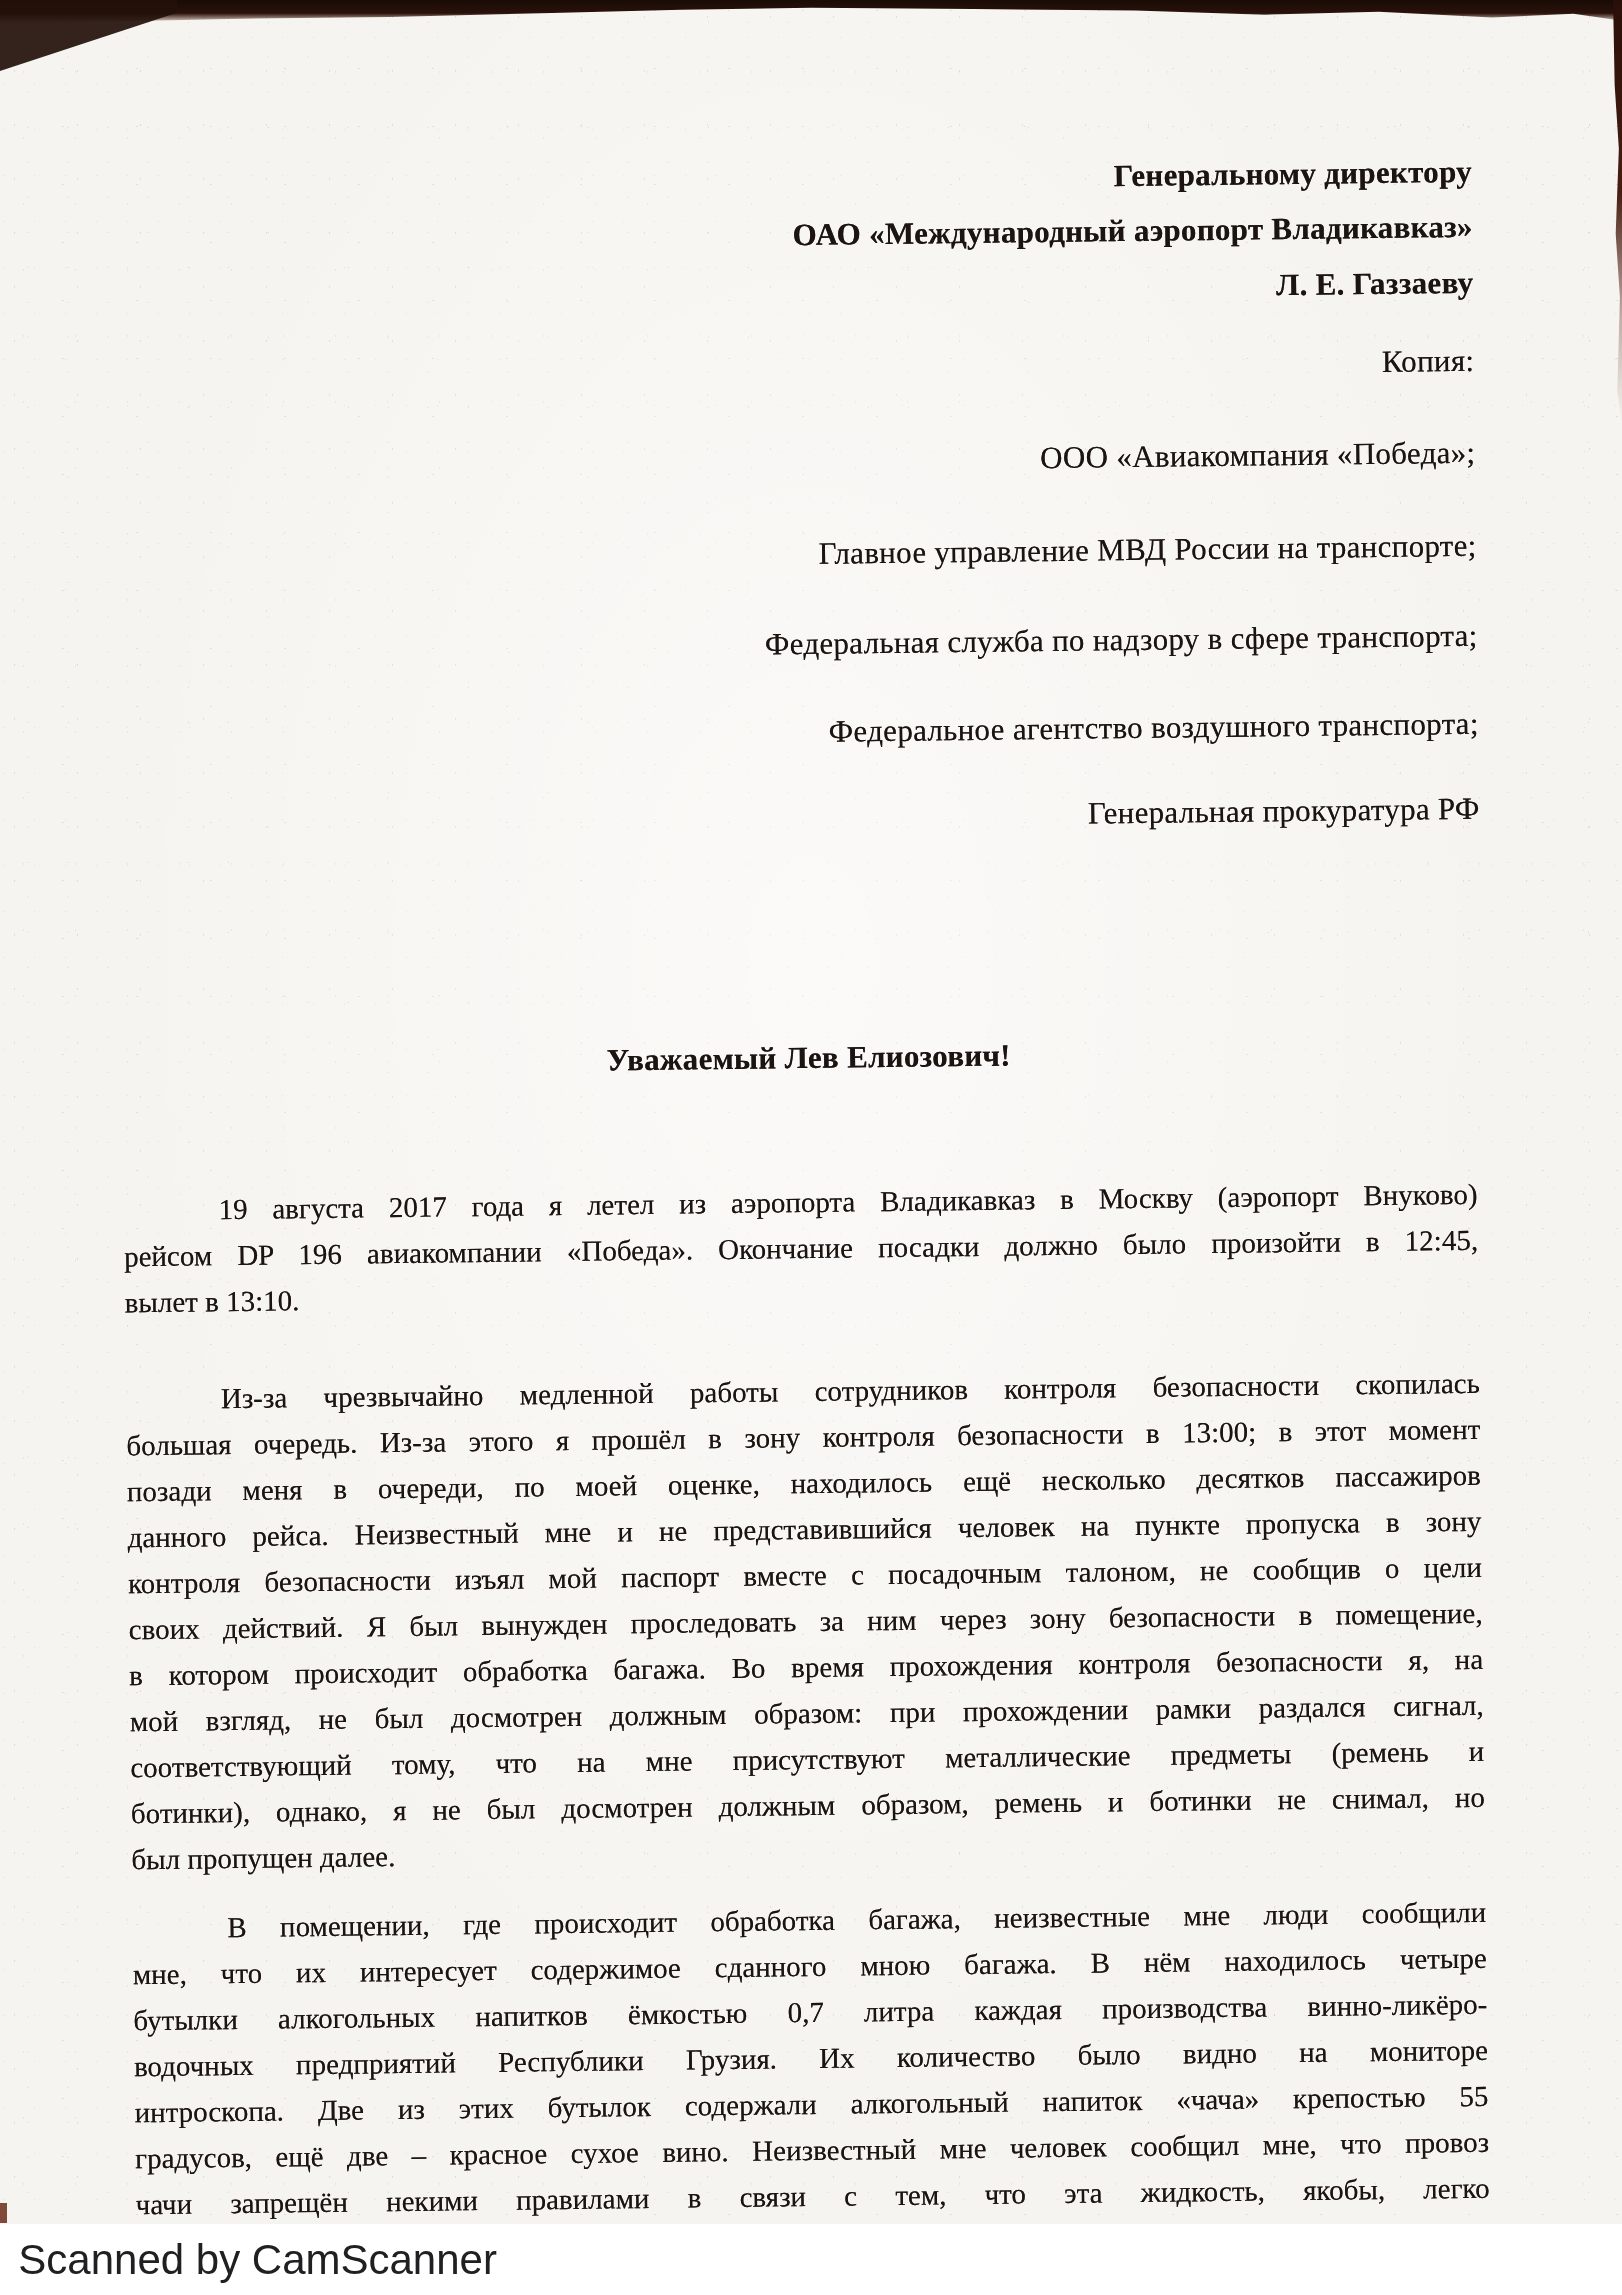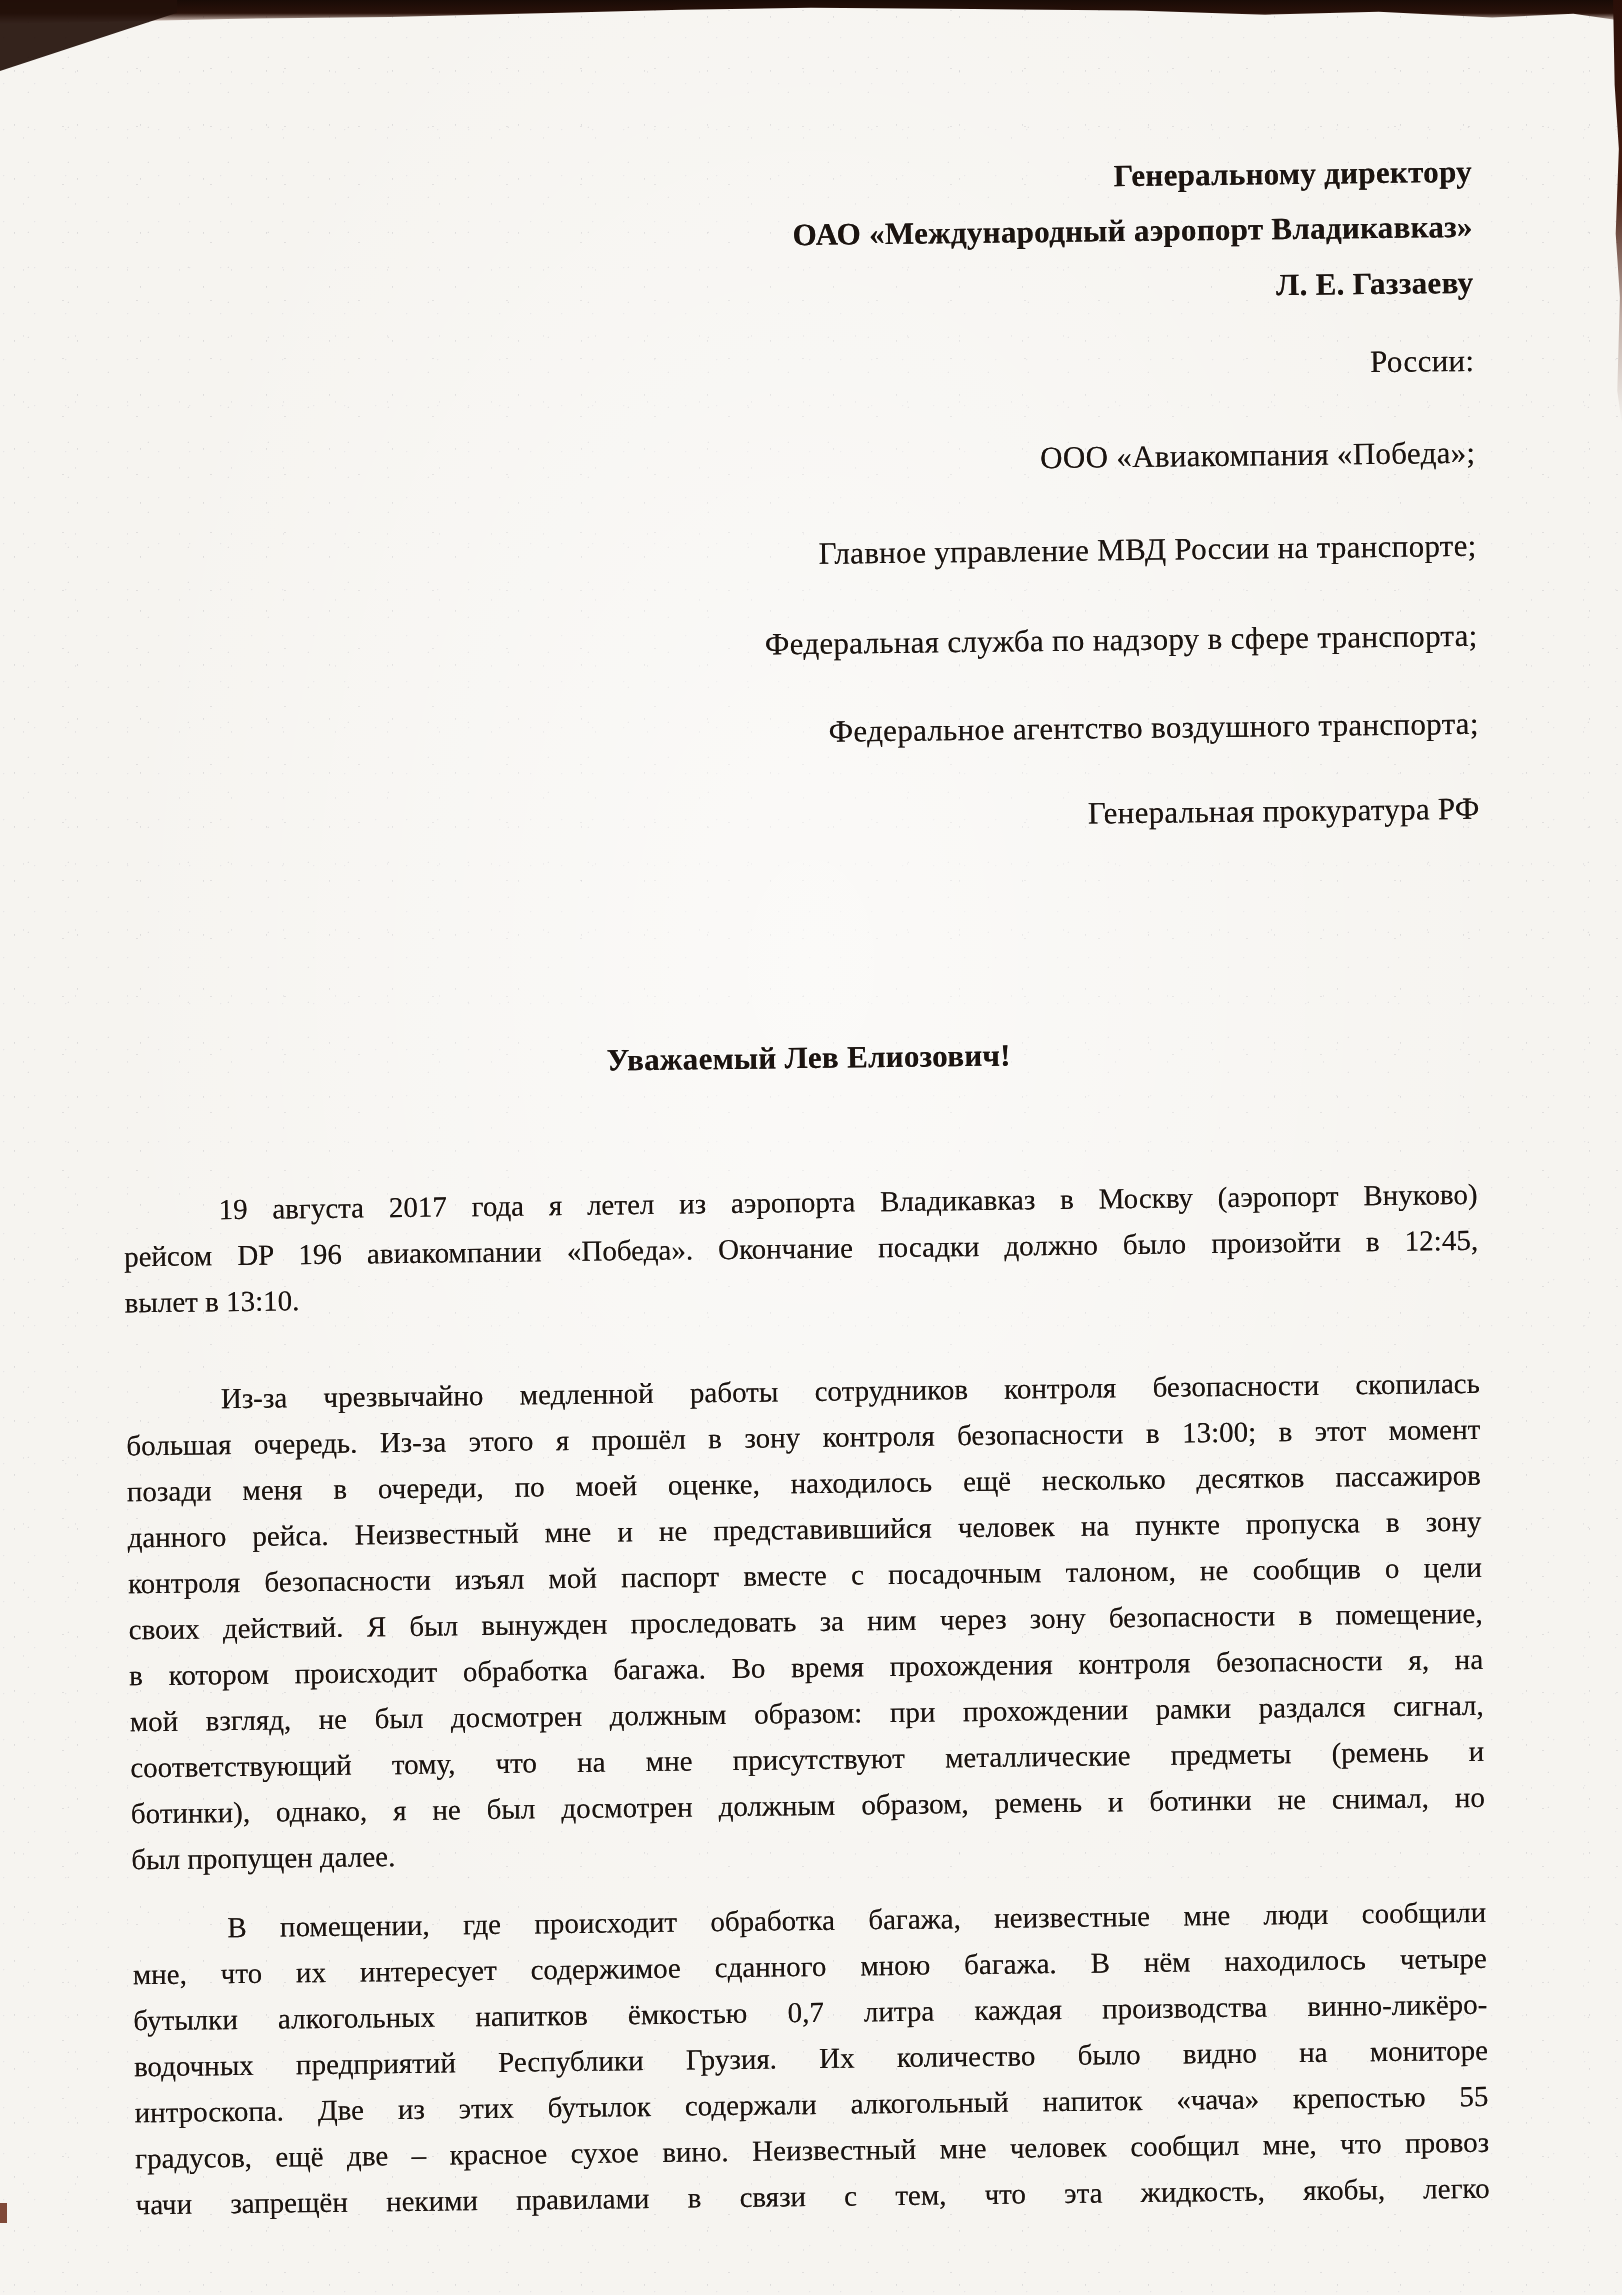--- a/index.html
+++ b/index.html
@@ -86,21 +86,21 @@
 <body>
 
 <div class="scan-root">
 
   <div class="sheet">
 
     <div class="addr bold" style="top:162px">Генеральному директору</div>
     <div class="addr bold" style="top:217px">ОАО «Международный аэропорт Владикавказ»</div>
     <div class="addr bold" style="top:273px">Л. Е. Газзаеву</div>
 
-    <div class="addr" style="top:351px">России:</div>
+    <div class="addr" style="top:351px">Копия:</div>
     <div class="addr" style="top:443px">ООО «Авиакомпания «Победа»;</div>
     <div class="addr" style="top:536px">Главное управление МВД России на транспорте;</div>
     <div class="addr" style="top:626px">Федеральная служба по надзору в сфере транспорта;</div>
     <div class="addr" style="top:714px">Федеральное агентство воздушного транспорта;</div>
     <div class="addr" style="top:799px">Генеральная прокуратура РФ</div>
 
     <div class="salutation">Уважаемый Лев Елиозович!</div>
 
     <div class="body-block">
       <div class="para p1">
@@ -131,15 +131,18 @@
         <div class="line">чачи запрещён некими правилами в связи с тем, что эта жидкость, якобы, легко</div>
       </div>
     </div>
   </div>
 
   <div class="scan-edge-top"></div>
   <div class="scan-corner-top-left"></div>
   <div class="scan-edge-right"></div>
   <div class="scan-mark-bottom-left"></div>
 
+  <div class="camscanner-strip">
+    <span class="wm-text">Scanned by CamScanner</span>
+  </div>
 
 </div>
 
 
 </body></html>

